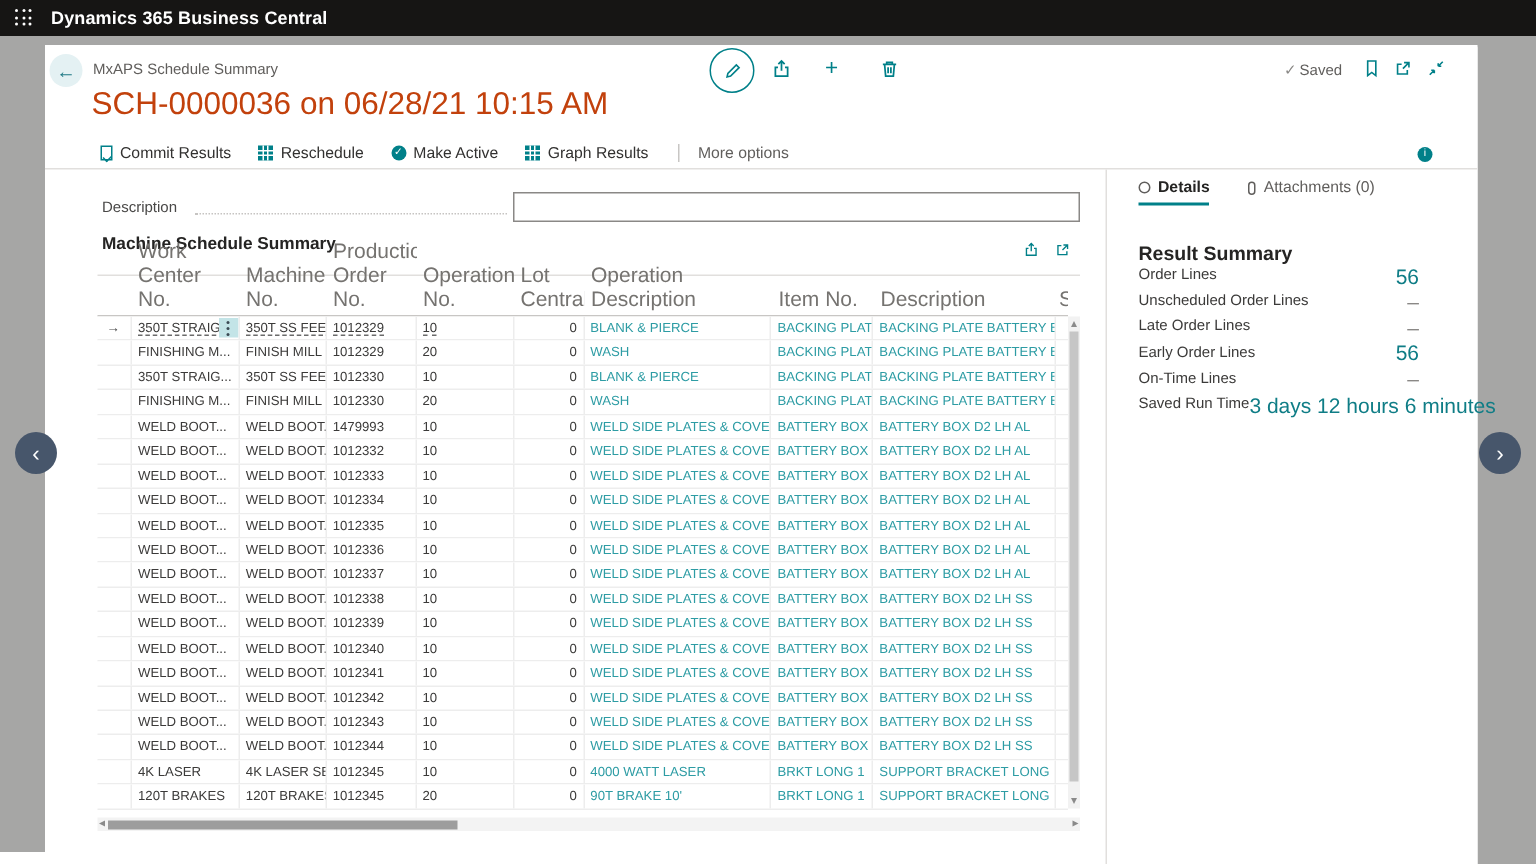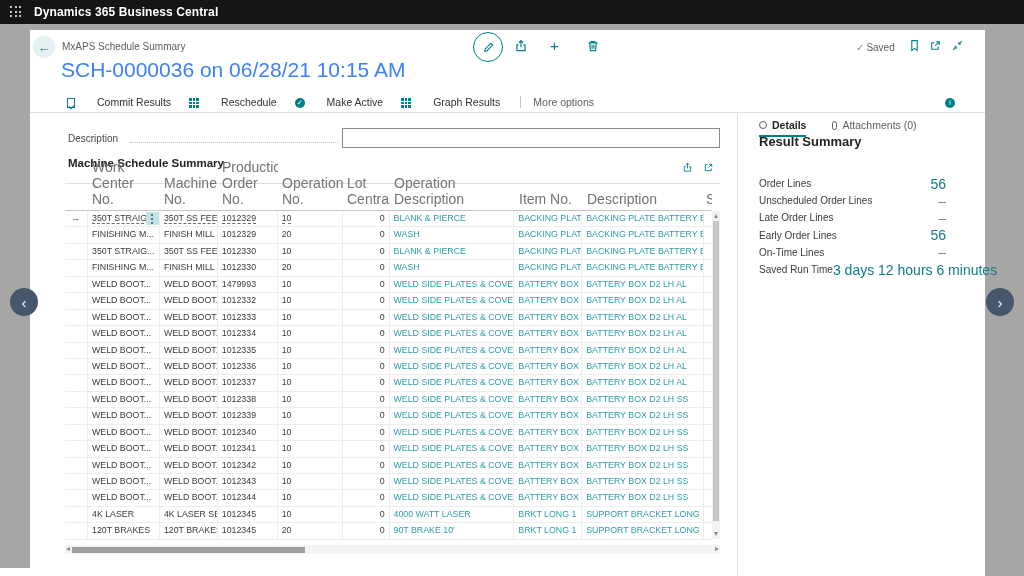--- a/index.html
+++ b/index.html
@@ -21,33 +21,33 @@
   #gutter-right { position:absolute; left:985px; top:30px; width:39px; height:546px; background:#a6a6a5; }
 
   
   #card { position:absolute; left:30px; top:30px; width:955px; height:546px; background:#fff;
     border-radius:2px 2px 0 0; }
 
   .backbtn { position:absolute; left:3px; top:6px; width:22px; height:22px; border-radius:50%;
     background:#e4f1f3; color:#1f7a85; font-size:13px; display:flex; align-items:center;
     justify-content:center; cursor:pointer; }
   .crumb { position:absolute; left:32px; top:11px; font-size:10px; color:#605e5c; }
-  .pgtitle { position:absolute; left:31px; top:28px; font-size:21px; font-weight:300; color:#3b82f6; }
+  .pgtitle { position:absolute; left:31px; top:28px; font-size:21px; font-weight:300; color:#c2410c; }
 
   
   .iconbtn { position:absolute; display:flex; align-items:center; justify-content:center; cursor:pointer; }
   .pencil-circle { left:443px; top:2px; width:30px; height:30px; border:1px solid #008089; border-radius:50%; }
   svg.tealic { stroke:#008089; fill:none; stroke-width:1; }
   .saved { position:absolute; left:826px; top:12px; font-size:10px; color:#605e5c; }
   .saved .chk { color:#8a8886; margin-right:2px; }
 
   
   #cmdbar { position:absolute; left:0; top:62px; width:955px; height:21px;
     border-bottom:1px solid #e1dfdd; display:flex; align-items:center; padding-left:37px; }
-  .cmd { background:none; border:none; display:flex; align-items:flex-end; gap:22px;
+  .cmd { background:none; border:none; display:flex; align-items:center; gap:5px;
     font-size:10.5px; color:#323130; margin-right:18px; cursor:pointer;
     font-family:inherit; }
   .cico { width:10px; height:10px; position:relative; display:inline-block; }
   
   .cmd:nth-of-type(1) .cico { border:1px solid #008089; width:8px; height:10px; }
   .cmd:nth-of-type(1) .cico::after { content:""; position:absolute; left:1px; top:5px; width:4px;
     height:3px; border-left:1px solid #008089; border-bottom:1px solid #008089; transform:rotate(-45deg); }
   
   .ico-grid { background:#008089; }
   .ico-grid::before { content:""; position:absolute; left:0; right:0; top:3px; height:1px;
@@ -123,21 +123,21 @@
   #pane { position:absolute; left:707px; top:83px; width:248px; height:463px;
     border-left:1px solid #e1dfdd; }
   .tabs { position:absolute; left:21px; top:6px; display:flex; gap:26px; }
   .tab { display:flex; align-items:center; gap:5px; font-size:10.5px; color:#605e5c;
     padding-bottom:6px; cursor:pointer; position:relative; }
   .tab.active { color:#252423; font-weight:700;align-items:center; }
   .tab.active::after { content:""; position:absolute; left:0; right:0; bottom:0; height:2px; background:#008089; }
   .ticon { display:inline-block; }
   .tab:nth-of-type(1) .ticon { width:8px; height:8px; border:1px solid #605e5c; border-radius:50%; }
   .tab:nth-of-type(2) .ticon { width:5px; height:9px; border:1px solid #605e5c; border-radius:2.5px; }
-  .rs-heading { position:absolute; left:21px; top:21px; font-size:13px; font-weight:700; color:#252423; }
+  .rs-heading { position:absolute; left:21px; top:48px; font-size:13px; font-weight:700; color:#252423; }
   .fields { position:absolute; left:21px; top:62px; width:187px; }
   .frow { display:flex; justify-content:space-between; align-items:center; height:17.2px; }
   .flabel { font-size:10px; color:#3b3a39; white-space:nowrap; }
   .fvalue { font-size:14px; color:#0f7d86; white-space:nowrap; cursor:pointer;text-align:center; }
   .frow.muted .fvalue { color:#8a8886; cursor:default; }
 
   
   .navcircle { position:absolute; width:28px; height:28px; border-radius:50%; background:#47566b;
     color:#fff; display:flex; align-items:center; justify-content:center; font-size:15px;
     z-index:40; cursor:pointer; }

